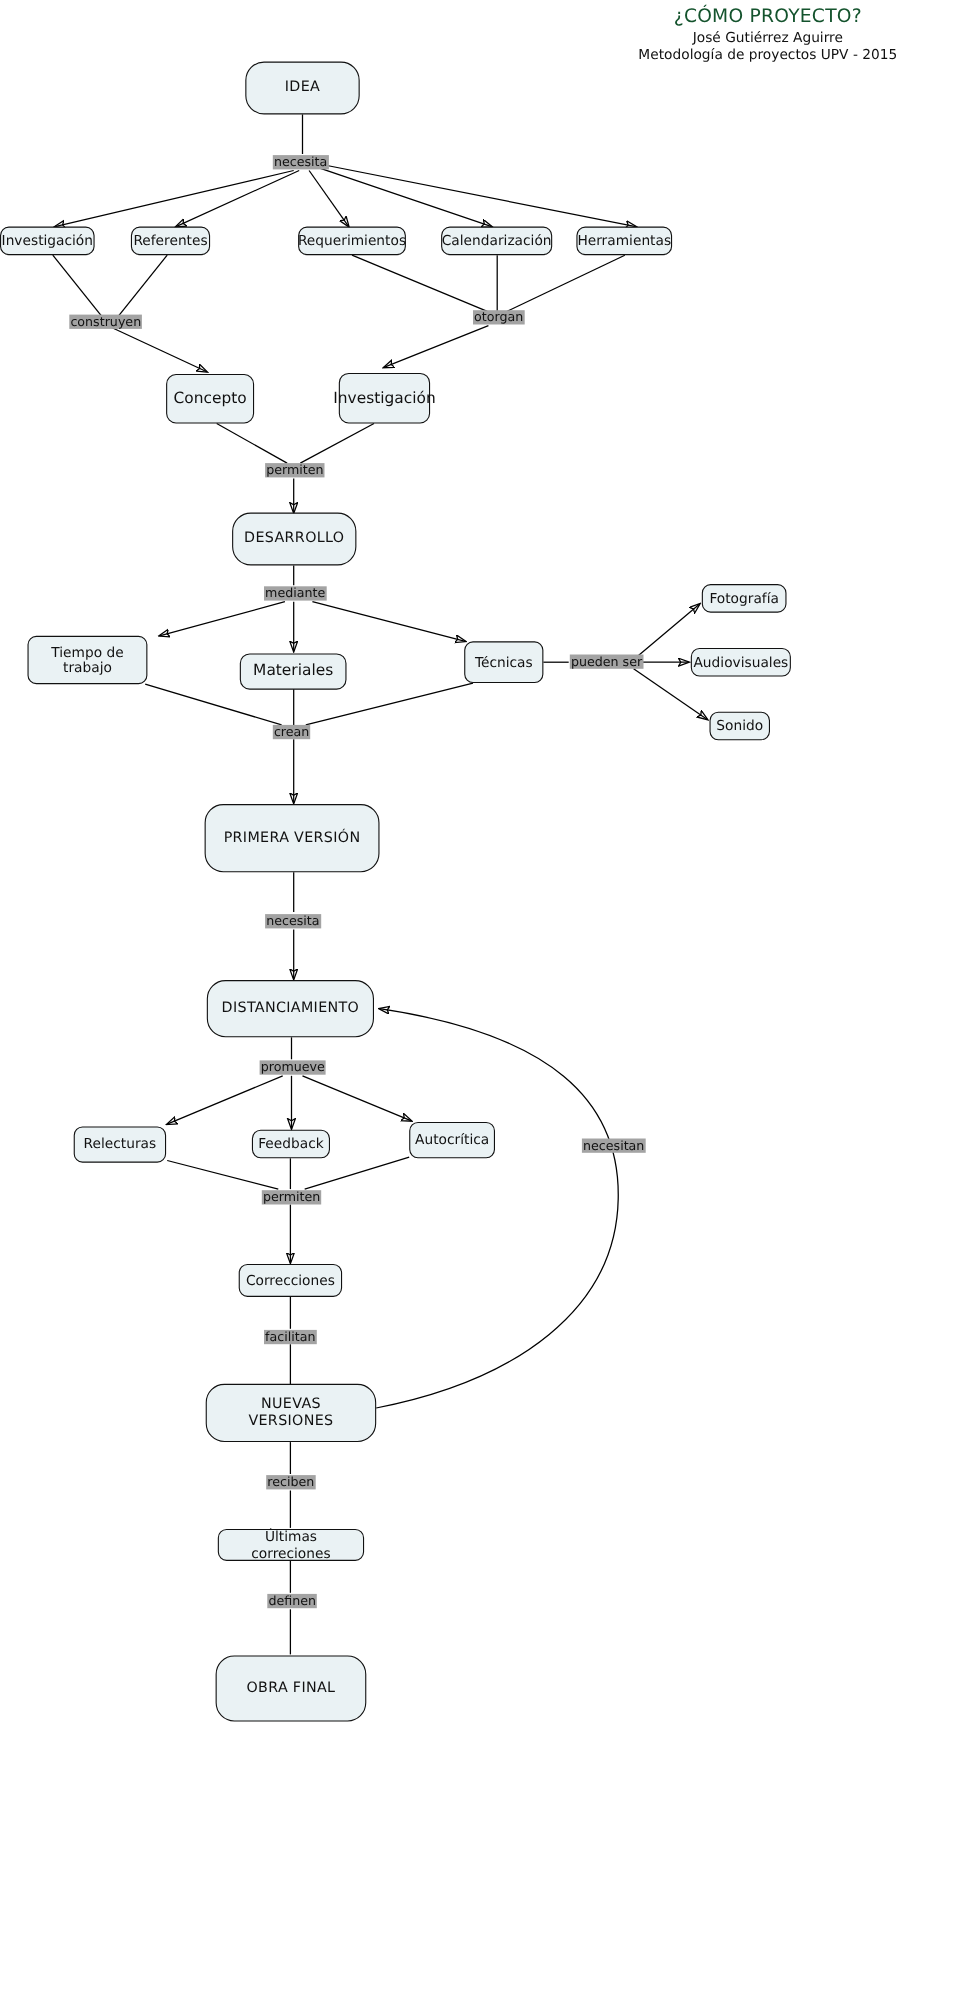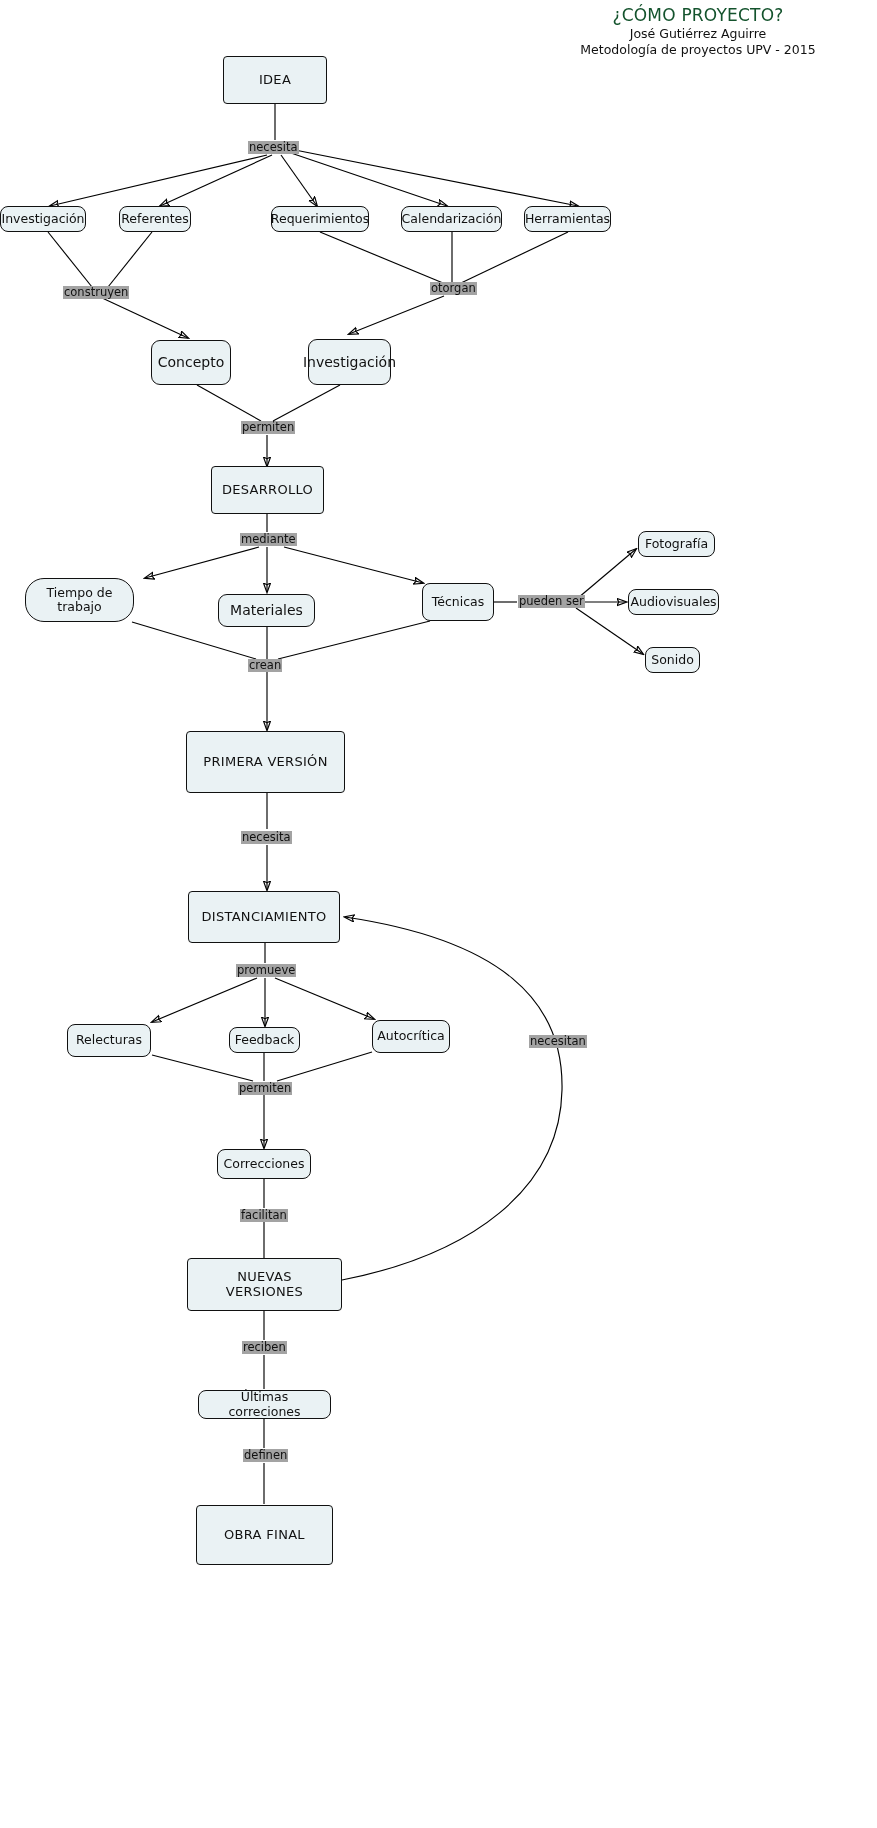--- a/index.html
+++ b/index.html
@@ -68,21 +68,21 @@
     border-radius:8px;
     padding:0 8px;
   }
   .node.md{
     font-size:14px;
     border-radius:9px;
     padding:0 10px;
   }
   .node.lg{
     font-size:13px;
-    border-radius:4px;
+    border-radius:17px;
     padding:0 10px;
     letter-spacing:.3px;
   }
   
   .linklabel{
     position:absolute;
     font-size:11.5px;
     color:#111;
     background:#a3a3a3;
     white-space:nowrap;
@@ -208,21 +208,21 @@
   </div>
 
   <div class="node md" style="left:308px;top:339px;width:83px;height:46px;">
     <span>Investigación</span>
   </div>
 
   <div class="node lg" style="left:211px;top:466px;width:113px;height:48px;">
     <span>DESARROLLO</span>
   </div>
 
-  <div class="node sm" style="left:25px;top:578px;width:109px;height:44px;border-radius:19px;">
+  <div class="node sm" style="left:25px;top:578px;width:109px;height:44px;">
     <span>Tiempo de trabajo</span>
   </div>
 
   <div class="node md" style="left:218px;top:594px;width:97px;height:33px;">
     <span>Materiales</span>
   </div>
 
   <div class="node sm" style="left:422px;top:583px;width:72px;height:38px;">
     <span>Técnicas</span>
   </div>

